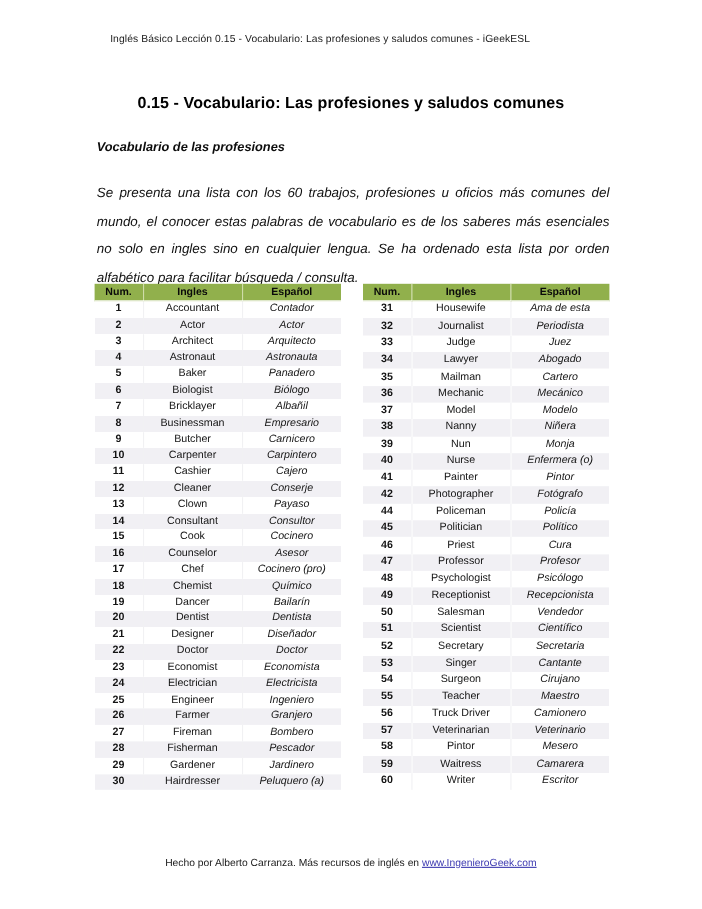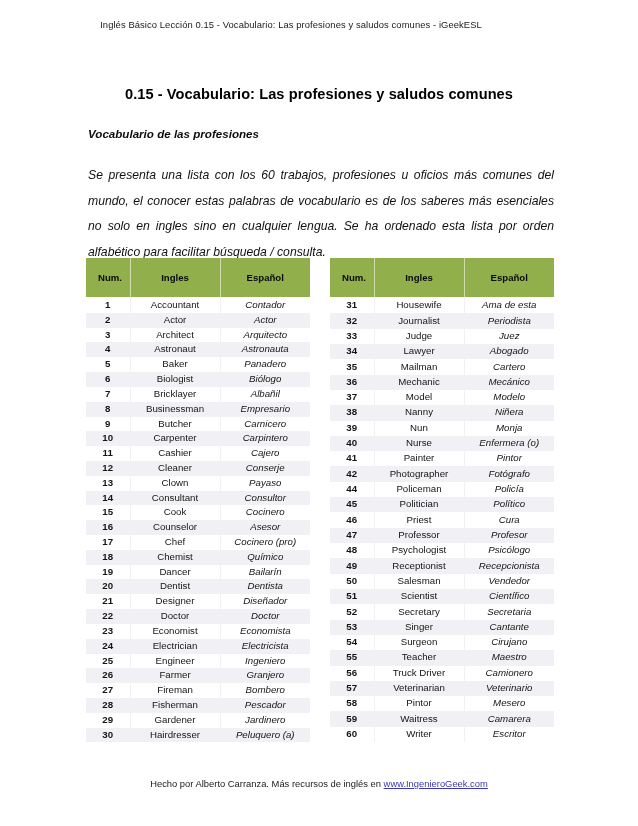--- a/index.html
+++ b/index.html
@@ -18,21 +18,21 @@
   .page {
     width: 638px;
     height: 826px;
     position: relative;
     box-sizing: border-box;
   }
 
   
   .doc-header {
     position: absolute;
-    top: 18px;
+    top: 28px;
     left: 0;
     width: 582px;
     text-align: center;
     font-size: 9.4px;
     line-height: 13px;
     color: #1a1a1a;
     letter-spacing: 0.01em;
   }
 
   
@@ -87,21 +87,21 @@
     table-layout: fixed;
     font-size: 9.6px;
   }
   .vtable th {
     background: #91b04c;
     color: #0a0a0a;
     font-weight: bold;
     font-size: 9.6px;
     height: 15px;
     line-height: 15px;
-    padding: 12px;
+    padding: 0;
     text-align: center;
     border-right: 1px solid #cfdca9;
     border-bottom: 1px solid #ffffff;
     margin-left: 39px;
   }
   .vtable th:last-child { border-right: none; }
   .vtable td {
     height: 14.82px;
     line-height: 14.82px;
     padding: 0;

